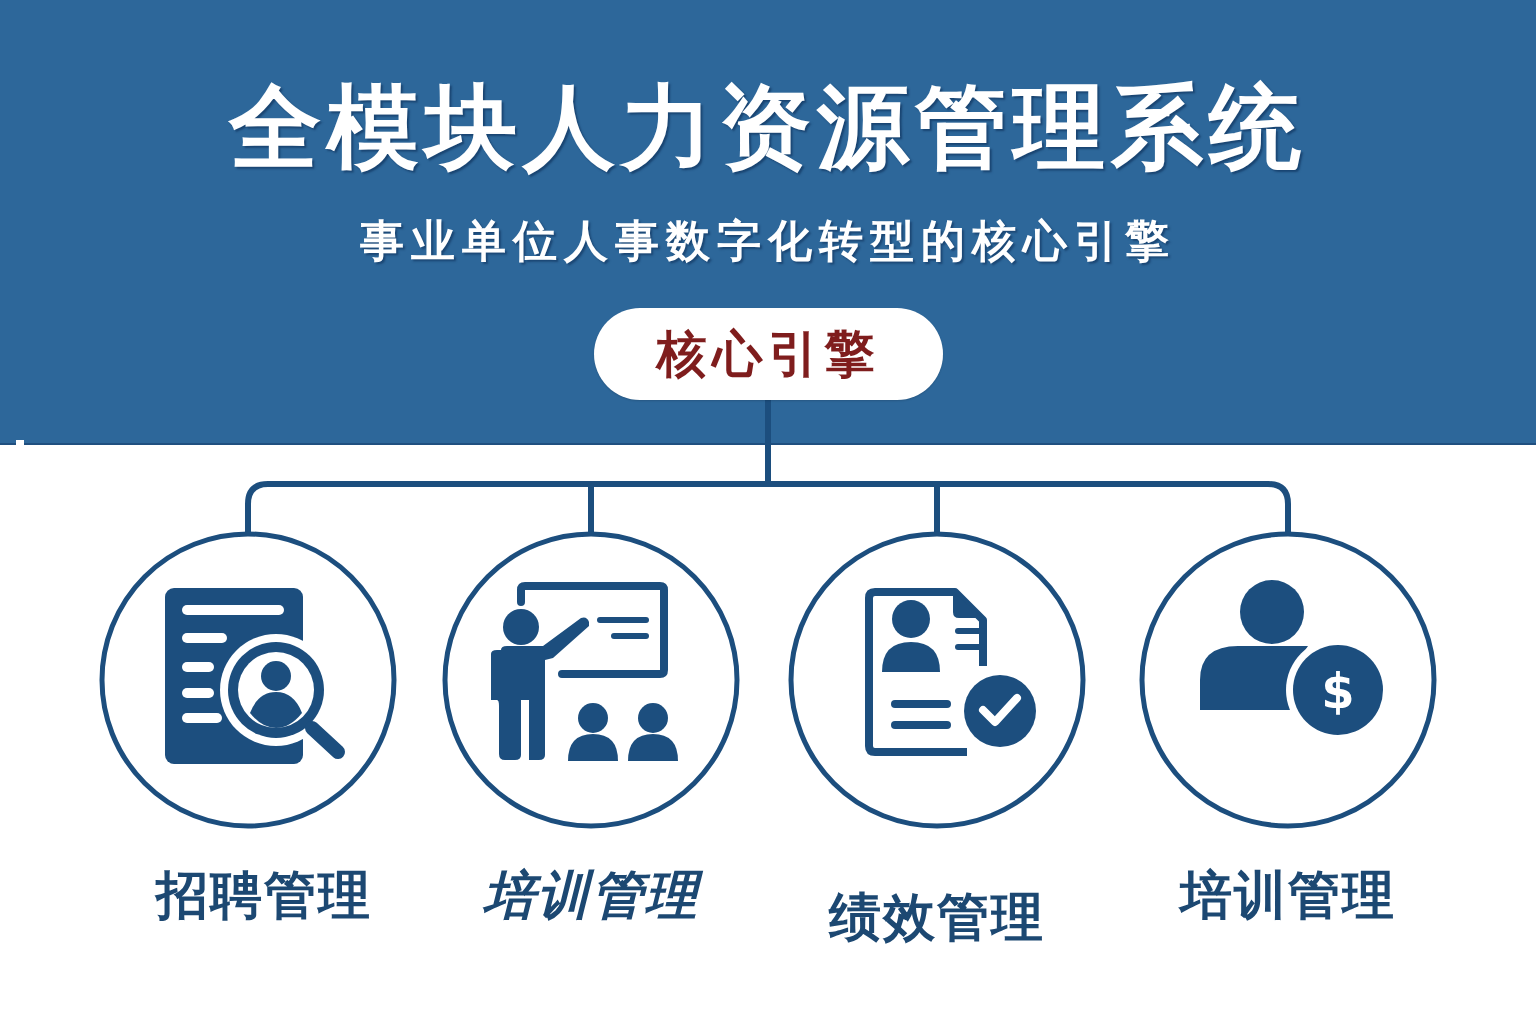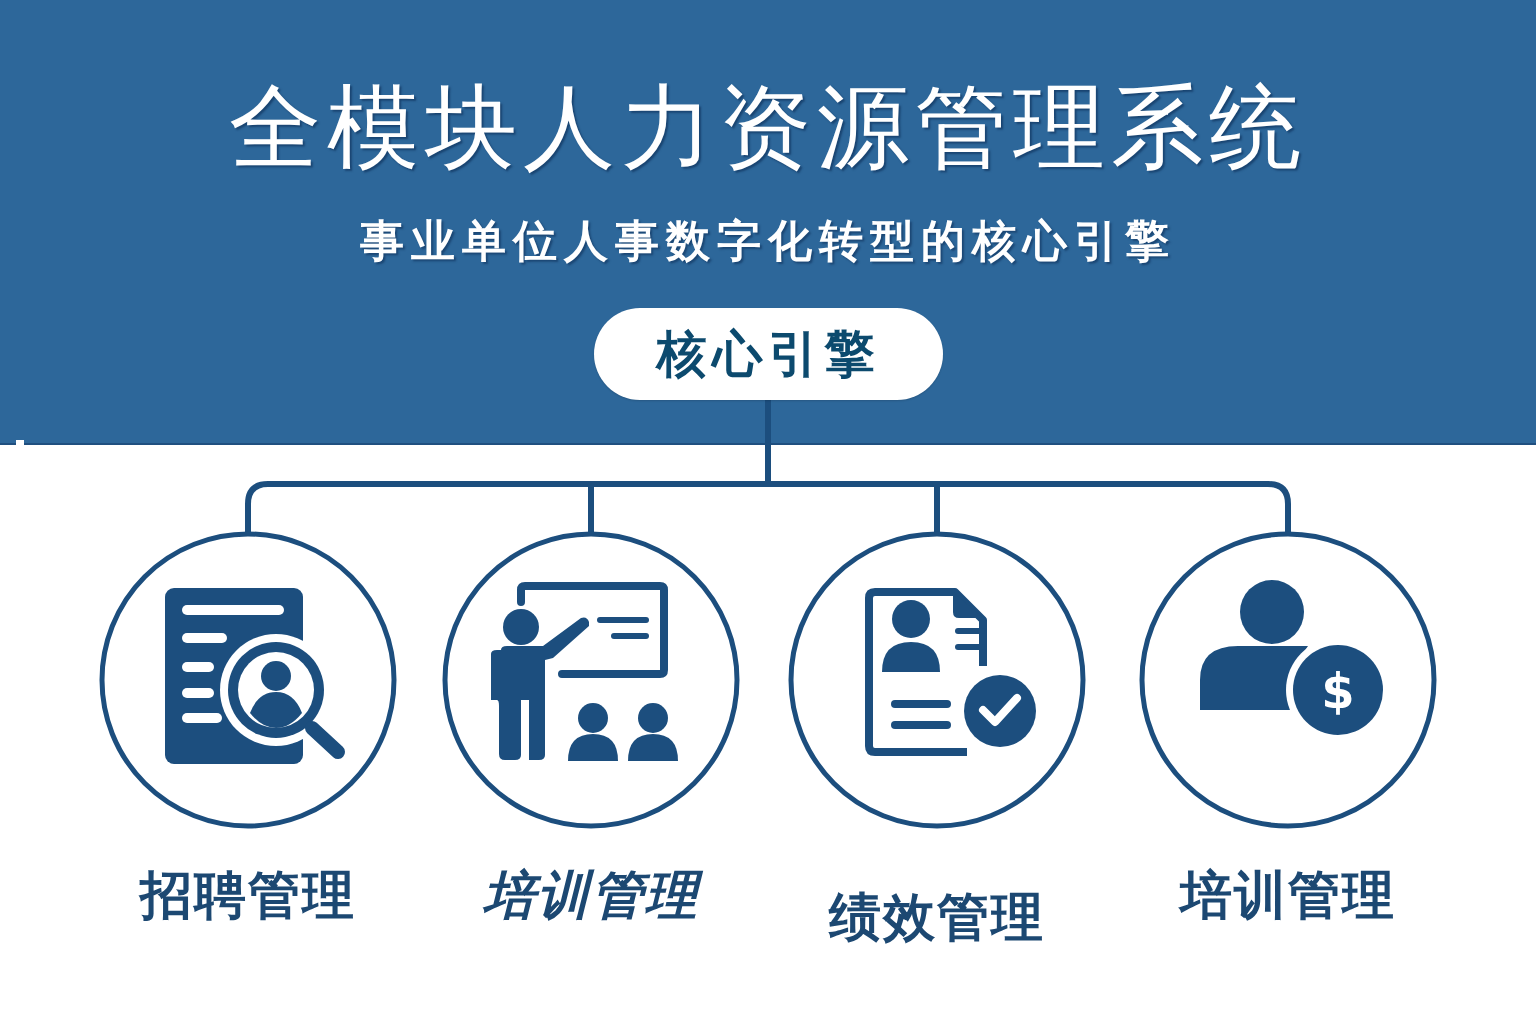--- a/index.html
+++ b/index.html
@@ -11,33 +11,33 @@
   .banner {
     position: absolute; left: 0; top: 0; width: 1536px; height: 443px;
     background: #2D679A;
     border-bottom: 2px solid #1F4F7F;
   }
   .banner-notch {
     position: absolute; left: 16px; top: 440px; width: 8px; height: 6px; background: #ffffff;
   }
   .title {
     position: absolute; left: 0; width: 1536px; top: 68px; text-align: center;
-    color: #ffffff; font-weight: normal; font-size: 92px; letter-spacing: 6px; line-height: 120px;
+    color: #ffffff; font-weight: bold; font-size: 92px; letter-spacing: 6px; line-height: 120px;
     text-shadow: 2px 2px 2px rgba(10,40,80,0.55);
   }
   .subtitle {
     position: absolute; left: 0; width: 1536px; top: 208px; text-align: center;
     color: #ffffff; font-weight: bold; font-size: 44px; letter-spacing: 7px; line-height: 66px;
     text-shadow: 2px 2px 2px rgba(10,40,80,0.5);
   }
   .pill {
     position: absolute; left: 594px; top: 308px; width: 349px; height: 92px;
     background: #ffffff; border-radius: 46px;
     display: flex; align-items: center; justify-content: center;
-    color: #0c4a6e; font-weight: bold; font-size: 50px; letter-spacing: 6px;
+    color: #7f1d1d; font-weight: bold; font-size: 50px; letter-spacing: 6px;
     box-shadow: 0 1px 2px rgba(0,0,0,0.15);
     text-align: right;
   }
   svg.connectors { position: absolute; left: 0; top: 0; }
   .module {
     position: absolute; width: 300px; height: 300px; top: 530px;
   }
   .module svg { position: absolute; left: 0; top: 0; }
   .label {
     position: absolute; top: 862px; width: 300px; text-align: center;
@@ -120,16 +120,16 @@
   <svg width="300" height="300" viewBox="0 0 300 300">
     <circle cx="150" cy="150" r="146" fill="#fff" stroke="#1C4E7E" stroke-width="5"></circle>
     <circle cx="134" cy="82" r="32" fill="#1C4E7E"></circle>
     <path d="M62 180 L62 150 Q62 116 100 116 L170 116 Q158 132 154 150 Q152 168 158 180 Z" fill="#1C4E7E"></path>
     <circle cx="200" cy="160" r="52" fill="#fff"></circle>
     <circle cx="200" cy="160" r="45" fill="#1C4E7E"></circle>
     <text x="200" y="178" text-anchor="middle" font-family="'DejaVu Sans', sans-serif" font-weight="bold" font-size="48" fill="#fff">$</text>
   </svg>
 </div>
 
-<div class="label" style="left:98px;">招聘管理</div>
+<div class="label" style="left:114px;">招聘管理</div>
 <div class="label" style="left:441px;font-style:italic;">培训管理</div>
 <div class="label" style="left:787px;margin-top:22px;">绩效管理</div>
 <div class="label" style="left:1138px;">培训管理</div>
 
 </body></html>

